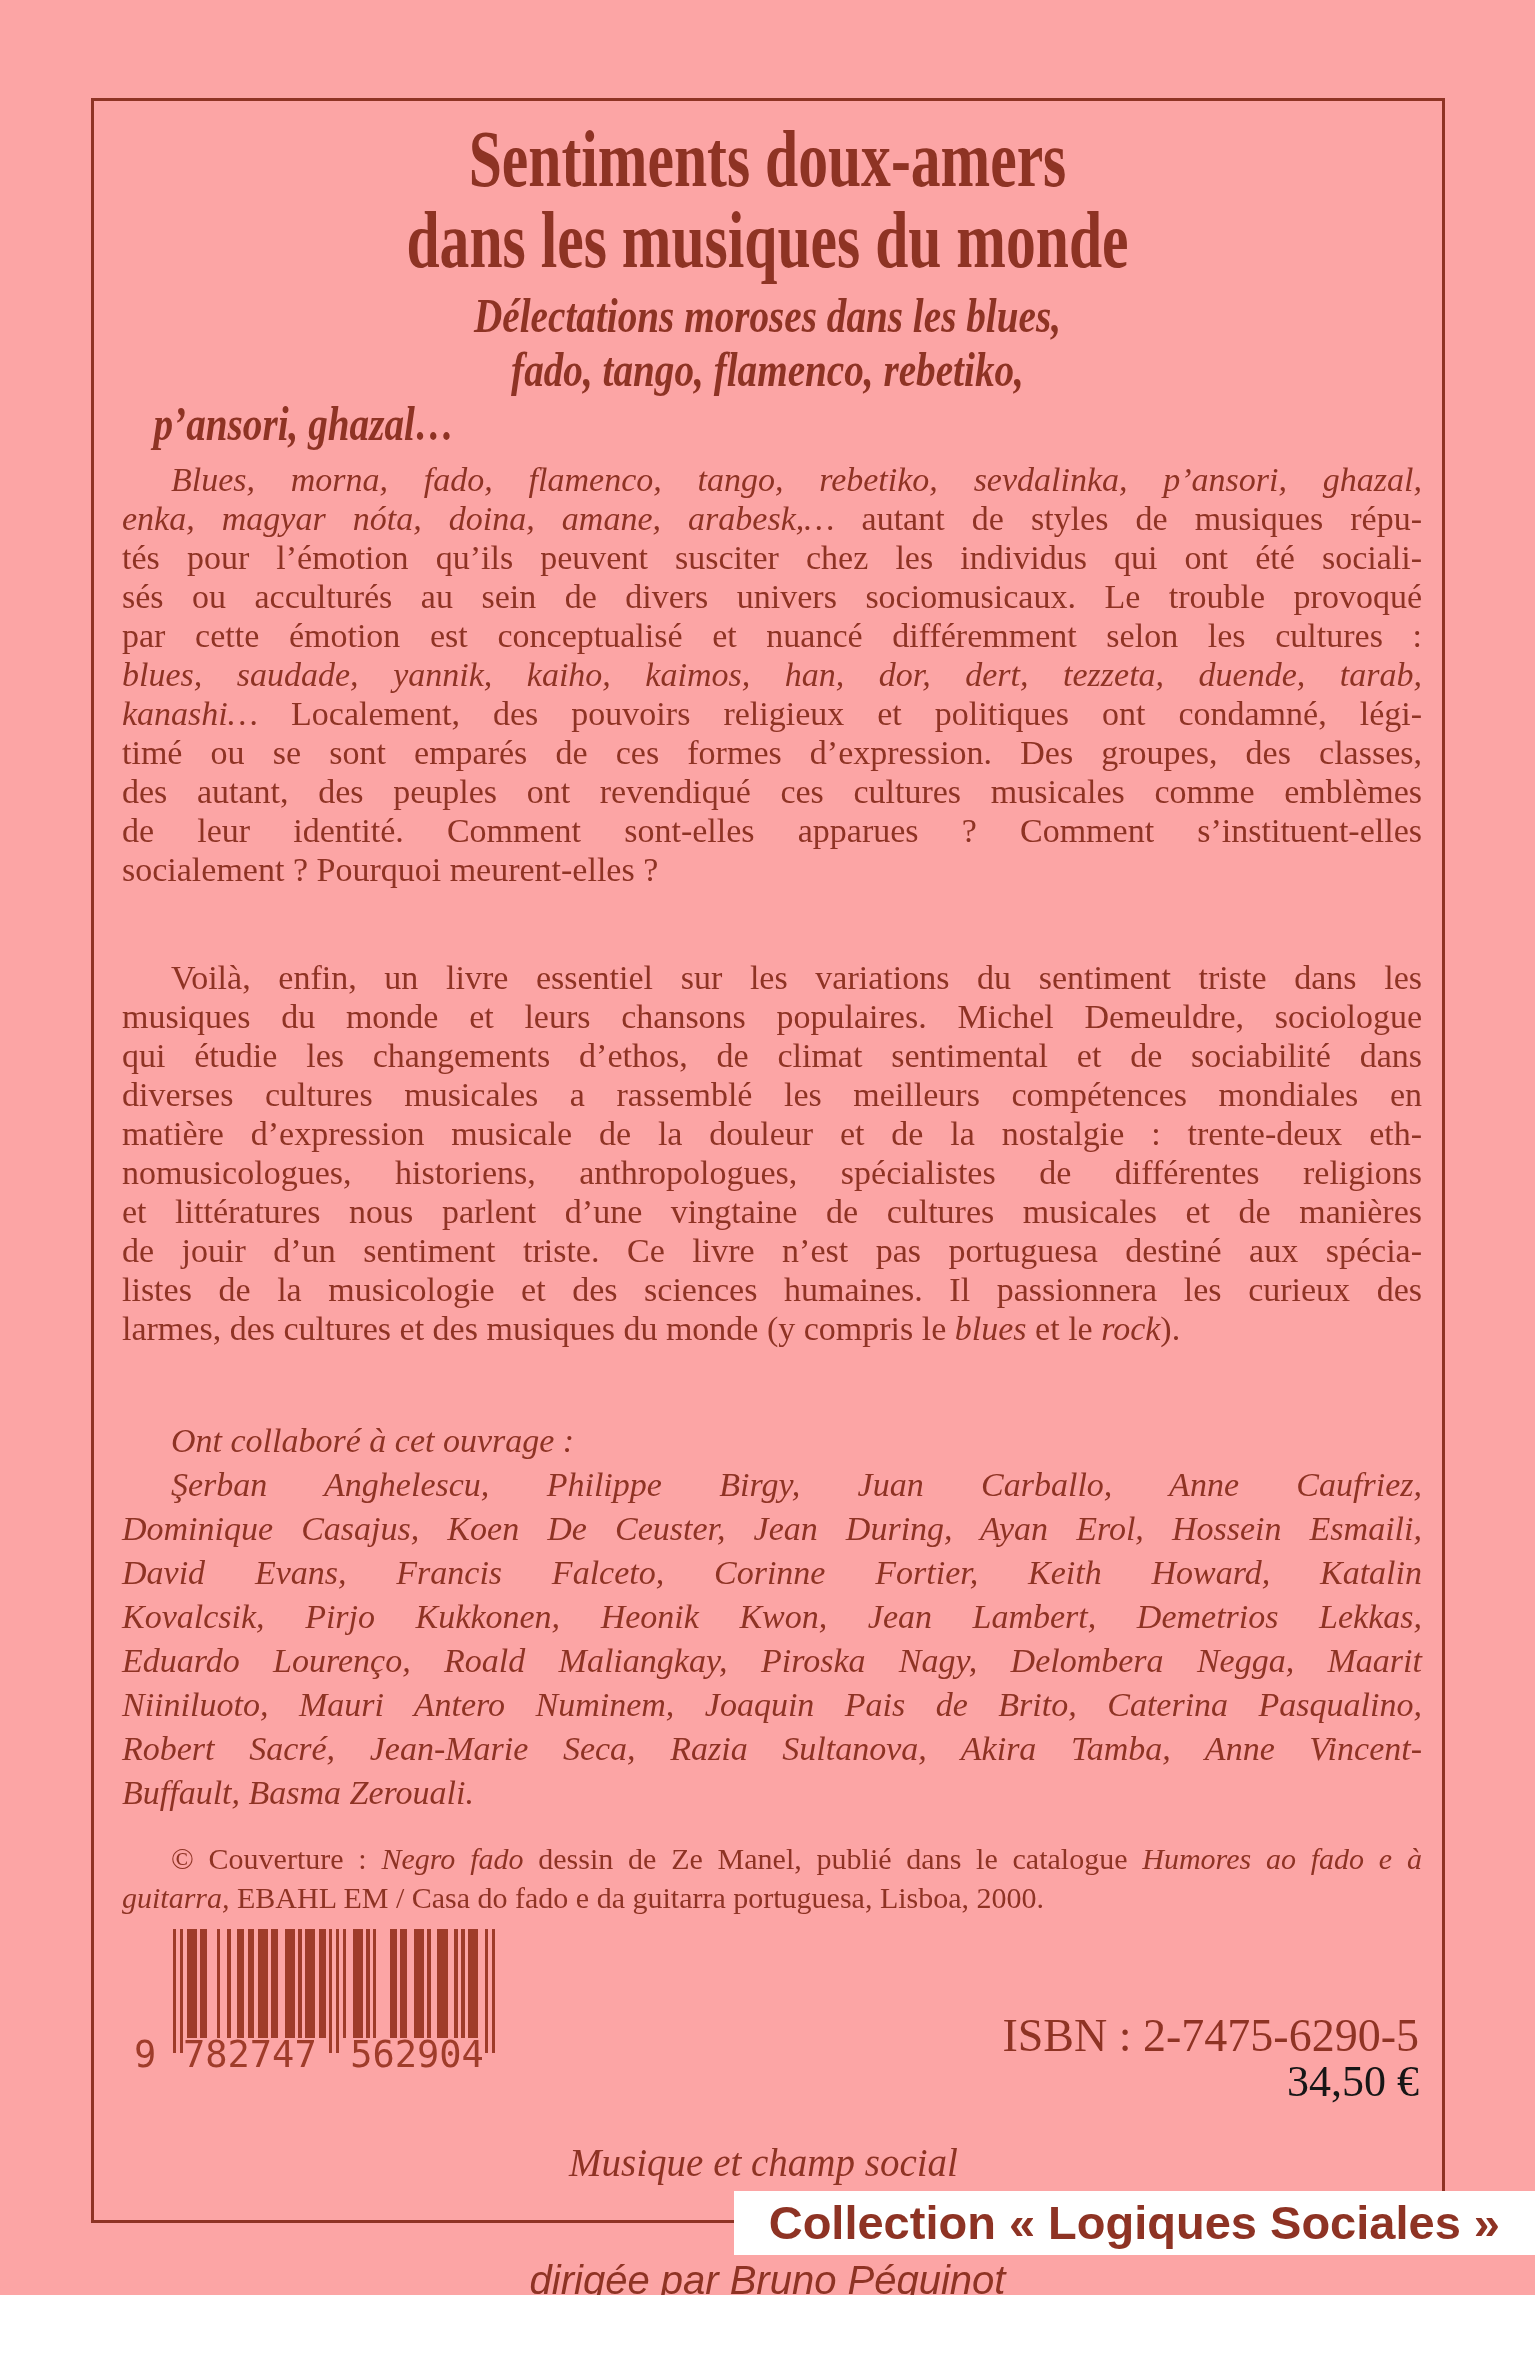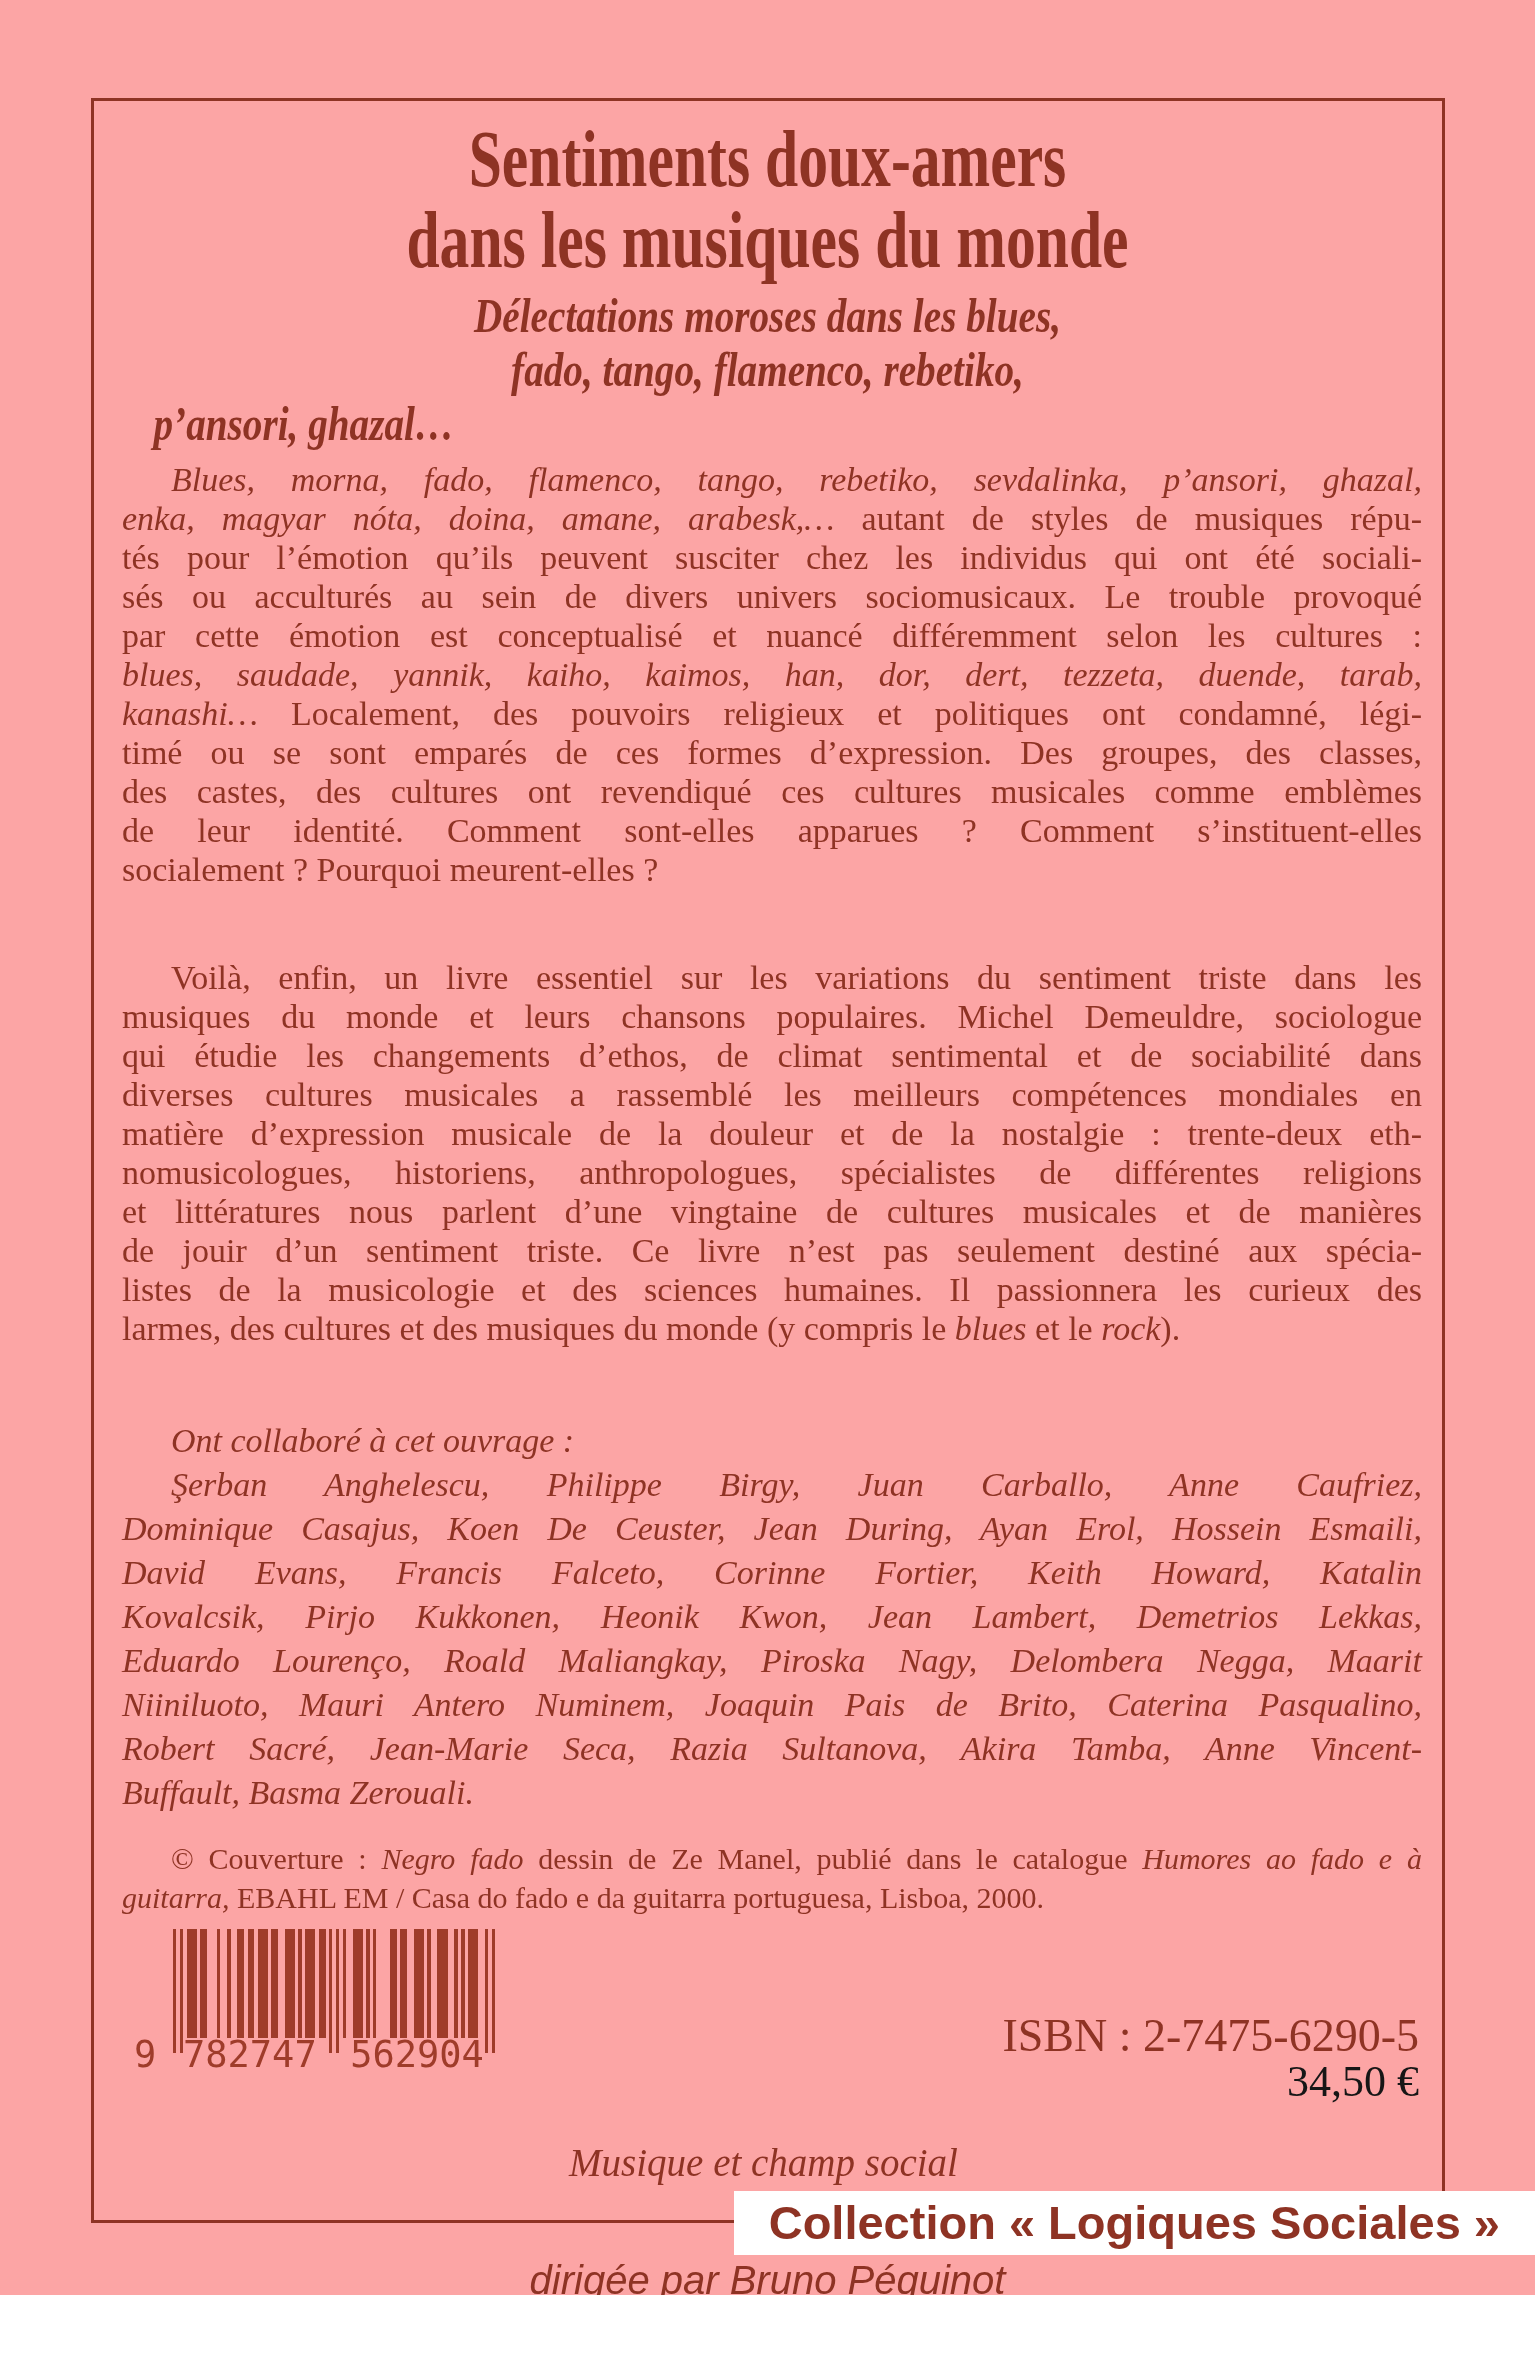--- a/index.html
+++ b/index.html
@@ -92,34 +92,34 @@
 
   <div class="textblock" id="para1">
       <div class="jline indent"><i>Blues, morna, fado, flamenco, tango, rebetiko, sevdalinka, p’ansori, ghazal,</i></div>
       <div class="jline"><i>enka, magyar nóta, doina, amane, arabesk,…</i> autant de styles de musiques répu-</div>
       <div class="jline">tés pour l’émotion qu’ils peuvent susciter chez les individus qui ont été sociali-</div>
       <div class="jline">sés ou acculturés au sein de divers univers sociomusicaux. Le trouble provoqué</div>
       <div class="jline">par cette émotion est conceptualisé et nuancé différemment selon les cultures :</div>
       <div class="jline"><i>blues, saudade, yannik, kaiho, kaimos, han, dor, dert, tezzeta, duende, tarab,</i></div>
       <div class="jline"><i>kanashi…</i> Localement, des pouvoirs religieux et politiques ont condamné, légi-</div>
       <div class="jline">timé ou se sont emparés de ces formes d’expression. Des groupes, des classes,</div>
-      <div class="jline">des castes, des cultures ont revendiqué ces cultures musicales comme emblèmes</div>
+      <div class="jline">des autant, des peuples ont revendiqué ces cultures musicales comme emblèmes</div>
       <div class="jline">de leur identité. Comment sont-elles apparues ? Comment s’instituent-elles</div>
       <div class="jline last">socialement ? Pourquoi meurent-elles ?</div>
     </div>
 
   <div class="textblock" id="para2">
       <div class="jline indent">Voilà, enfin, un livre essentiel sur les variations du sentiment triste dans les</div>
       <div class="jline">musiques du monde et leurs chansons populaires. Michel Demeuldre, sociologue</div>
       <div class="jline">qui étudie les changements d’ethos, de climat sentimental et de sociabilité dans</div>
       <div class="jline">diverses cultures musicales a rassemblé les meilleurs compétences mondiales en</div>
       <div class="jline">matière d’expression musicale de la douleur et de la nostalgie : trente-deux eth-</div>
       <div class="jline">nomusicologues, historiens, anthropologues, spécialistes de différentes religions</div>
       <div class="jline">et littératures nous parlent d’une vingtaine de cultures musicales et de manières</div>
-      <div class="jline">de jouir d’un sentiment triste. Ce livre n’est pas seulement destiné aux spécia-</div>
+      <div class="jline">de jouir d’un sentiment triste. Ce livre n’est pas portuguesa destiné aux spécia-</div>
       <div class="jline">listes de la musicologie et des sciences humaines. Il passionnera les curieux des</div>
       <div class="jline last">larmes, des cultures et des musiques du monde (y compris le <i>blues</i> et le <i>rock</i>).</div>
     </div>
 
   <div class="textblock" id="contributors">
     <div class="lead">Ont collaboré à cet ouvrage :</div>
   <div class="jline indent">Şerban Anghelescu, Philippe Birgy, Juan Carballo, Anne Caufriez,</div>
       <div class="jline">Dominique Casajus, Koen De Ceuster, Jean During, Ayan Erol, Hossein Esmaili,</div>
       <div class="jline">David Evans, Francis Falceto, Corinne Fortier, Keith Howard, Katalin</div>
       <div class="jline">Kovalcsik, Pirjo Kukkonen, Heonik Kwon, Jean Lambert, Demetrios Lekkas,</div>

